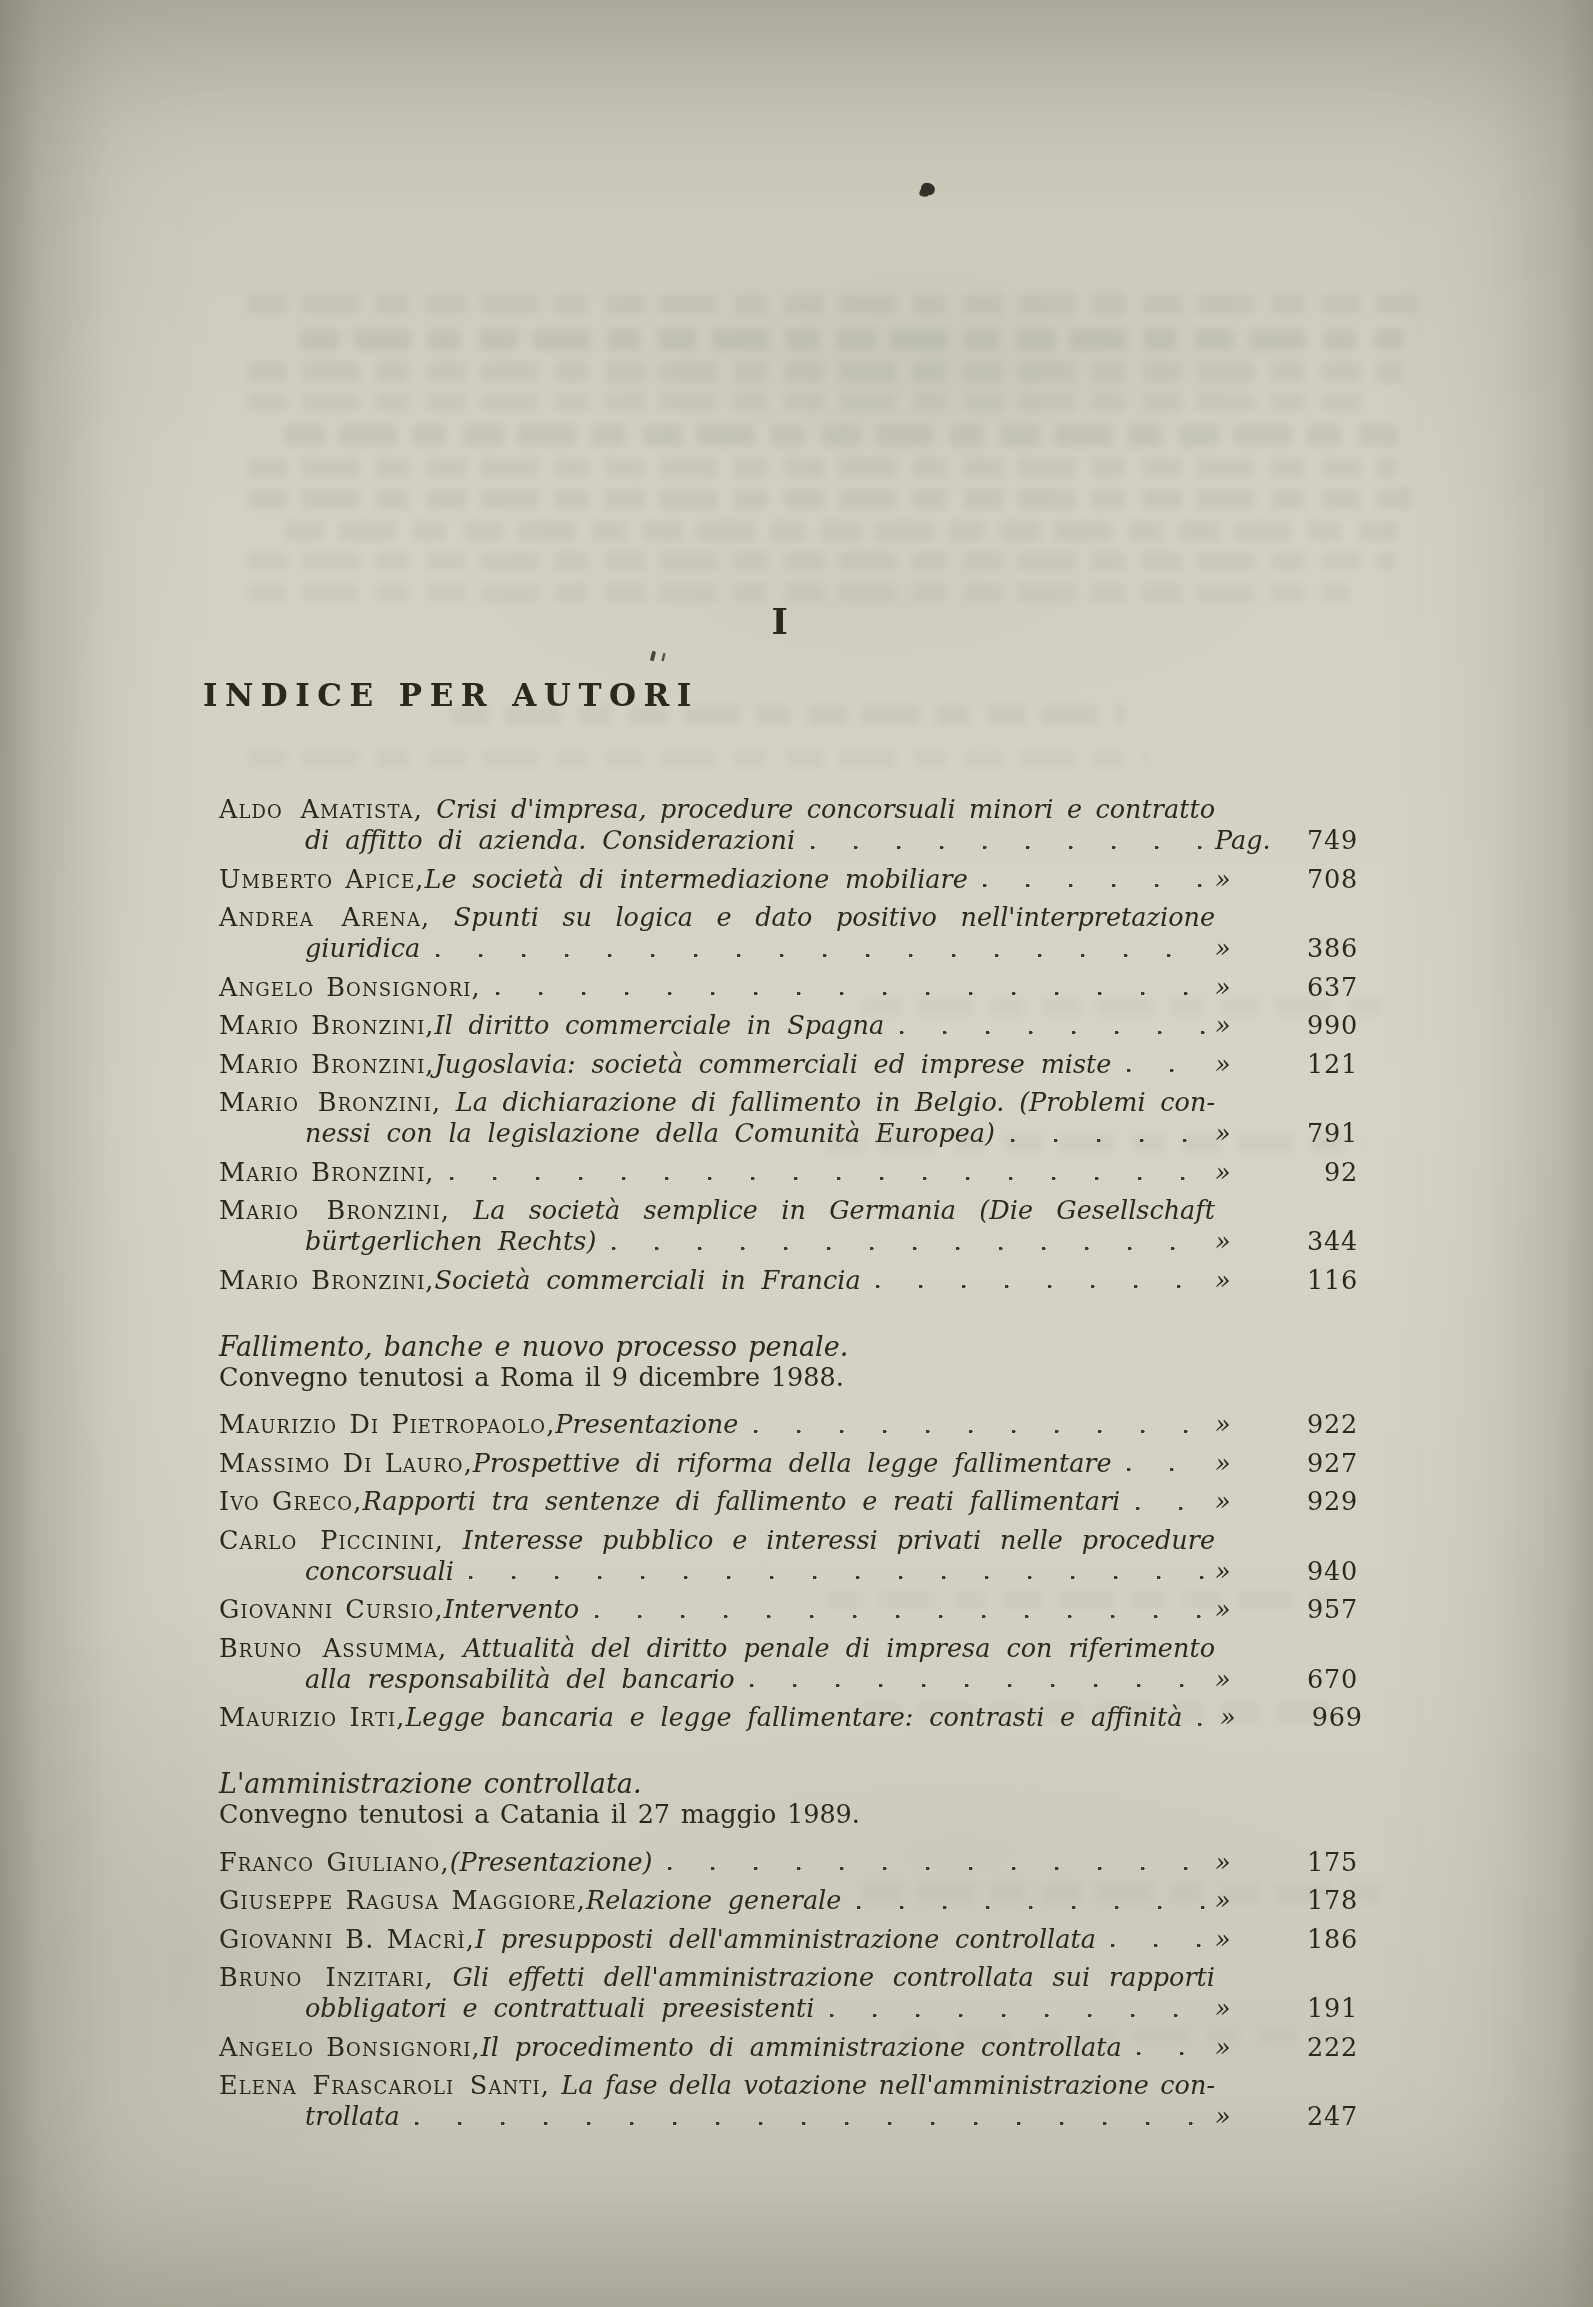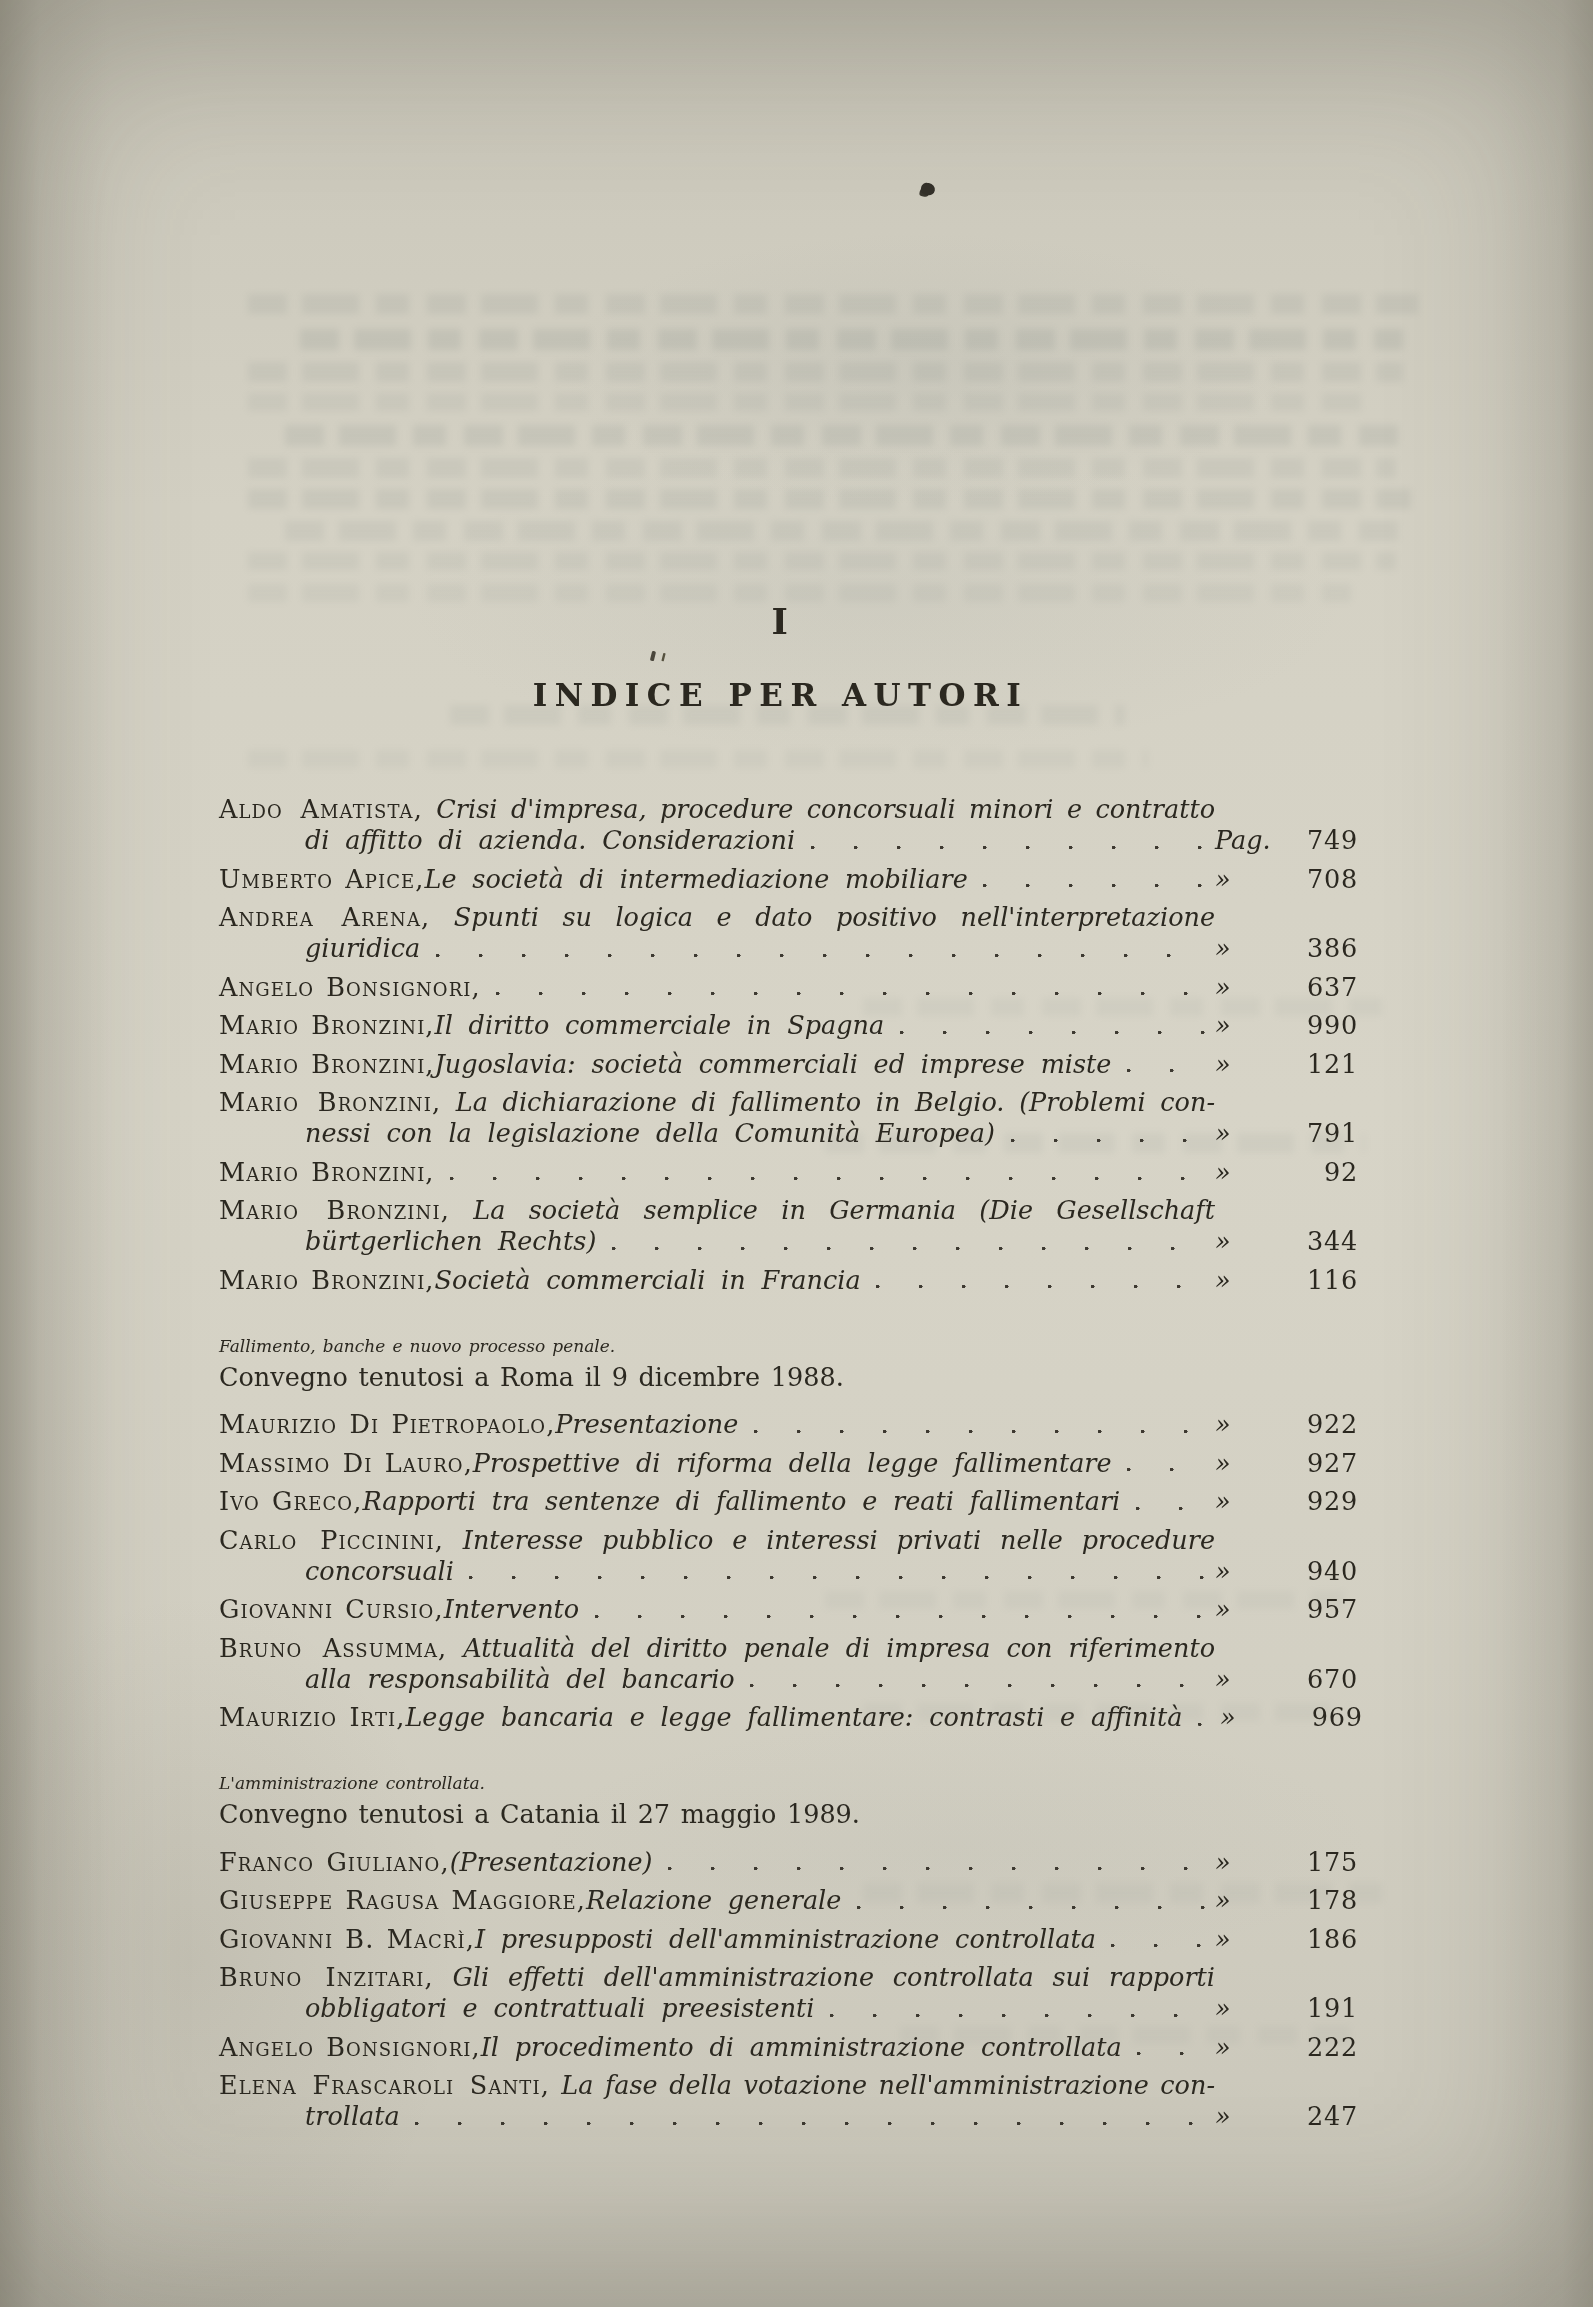--- a/index.html
+++ b/index.html
@@ -46,21 +46,21 @@
     background: #4a463c; border-radius: 1.5px; transform: rotate(14deg);
     box-shadow: 10.5px -1.5px 0 -0.8px #55513f;
   }
   .content { position: absolute; left: 203px; top: 0; width: 1155px; }
   .part-number {
     margin-top: 602px; text-align: center;
     font-size: 35px; font-weight: bold; line-height: 39px;
     letter-spacing: 1.5px;
   }
   .page-title {
-    margin: 36px 0 0 0; text-align: center;
+    margin: 36px 0 0 0; 
     font-size: 31px; font-weight: bold; line-height: 36px;
     letter-spacing: 7.5px; white-space: nowrap;
   }
   .index { margin-top: 81px; font-size: 25.5px; margin-left: 16px; }
   .entry { margin-bottom: 7.5px; }
   .t-line { line-height: 31px; white-space: nowrap; }
   .t-line.full {
     white-space: normal;
     text-align: justify;
     text-align-last: justify;
@@ -74,21 +74,21 @@
   .full .worktitle { word-spacing: normal; }
   .dots {
     flex: 1 1 22.5px; min-width: 15px; height: 6.8px;
     align-self: flex-end; margin: 0 9px 5.3px 13.5px;
     background-image: radial-gradient(circle 2.6px at 3.8px 3.4px, rgba(48,44,36,0.92) 62%, rgba(48,44,36,0) 74%);
     background-size: 43px 6.8px; background-repeat: repeat-x;
   }
   .ref { flex: 0 0 69px; text-align: left; font-style: italic; }
   .num { flex: 0 0 74px; text-align: right; letter-spacing: 0.8px; }
   .section-head { margin: 35px 0 16.5px 0; }
-  .head-italic { font-style: italic; line-height: 31px; font-size: 17px; word-spacing: 0.1em; }
+  .head-italic { font-style: italic; line-height: 31px; font-size: 27px; word-spacing: 0.1em; }
   .head-roman { line-height: 31px; font-size: 25.5px; word-spacing: 0.1em; }
 </style>
 </head>
 <body>
 
 <div class="page">
   <div class="mottle"></div>
   <div id="bleed-layer">
       <div class="bleed-line" style="top: 294px; left: 248px; width: 1170px; height: 19.5px; opacity: 0.13;"></div>
       <div class="bleed-line" style="top: 329px; left: 300px; width: 1103px; height: 21px; opacity: 0.17;"></div>

